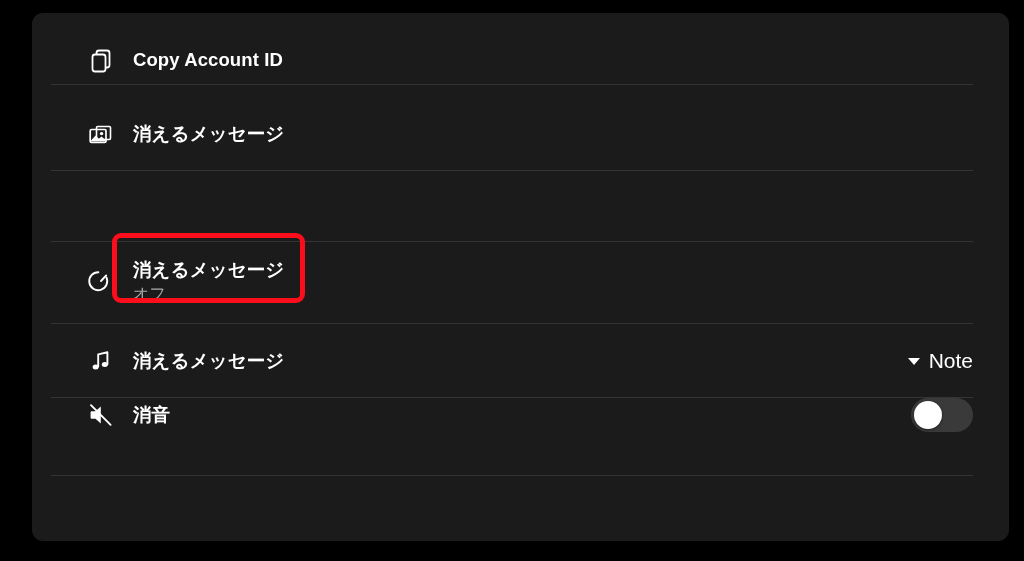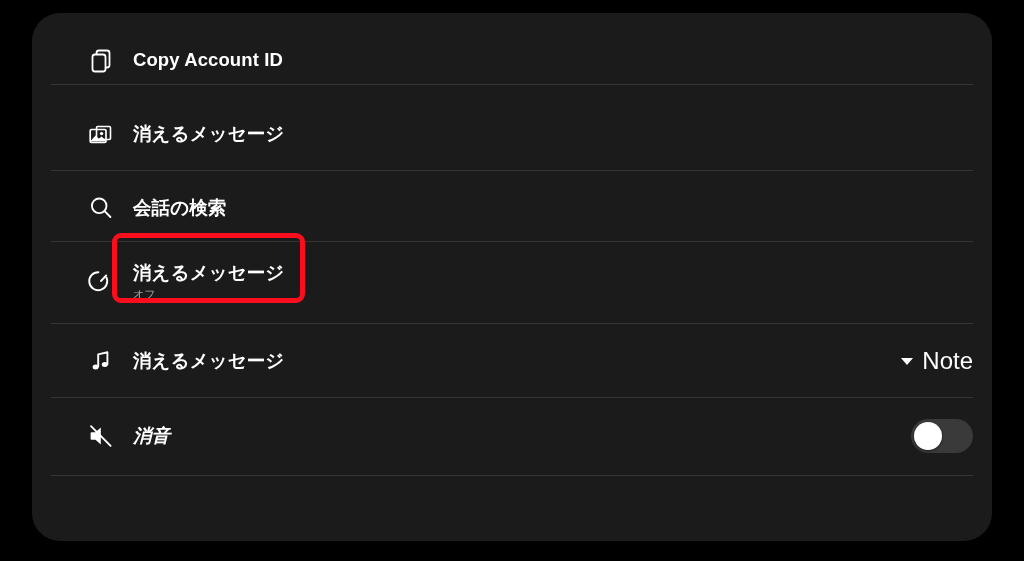--- a/index.html
+++ b/index.html
@@ -23,22 +23,23 @@
   }
 
   
   #panel {
     position: absolute;
     left: 32px;
     top: 13px;
     width: 960px;
     height: 528px;
     background: #1b1b1b;
-    border-radius: 28px;
+    border-radius: 11px;
     overflow: hidden;
+    padding-left: 17px;
   }
 
   .row {
     position: absolute;
     left: 0;
     width: 960px;
     height: 74px;
     box-sizing: border-box;
   }
 
@@ -67,21 +68,21 @@
   }
   .row-title {
     font-size: 18.5px;
     font-weight: bold;
     color: #ffffff;
     line-height: 1.25;
     letter-spacing: 0.1px;
     white-space: nowrap;
   }
   .row-sub {
-    font-size: 11px;
+    font-size: 16px;
     font-weight: normal;
     color: #a9a9a9;
     line-height: 1.3;
     margin-top: 3px;
     white-space: nowrap;
   }
 
   .divider {
     position: absolute;
     left: 19px;
@@ -93,21 +94,21 @@
   
   .row-value {
     position: absolute;
     right: 19px;
     top: 50%;
     transform: translateY(-50%);
     display: flex;
     align-items: center;
     gap: 9px;
     color: #ffffff;
-    font-size: 24px;
+    font-size: 21px;
     font-weight: normal;
     white-space: nowrap;
   }
   .caret {
     width: 0;
     height: 0;
     border-left: 6px solid transparent;
     border-right: 6px solid transparent;
     border-top: 7px solid #ffffff;
     display: block;
@@ -176,31 +177,20 @@
           <circle cx="15.6" cy="14.6" r="1.7" fill="#ffffff"></circle>
           <path d="M5.0 21.6l4.6-5.1 3.3 3.3 2.6-2.4 4.5 4.2v1.0H5.0z" fill="#ffffff"></path>
         </svg>
       </span>
       <span class="row-text">
         <span class="row-title">消えるメッセージ</span>
       </span>
     </div>
     <div class="divider" style="top:157px;"></div>
 
-    <div class="row" style="top:158px;">
-      <span class="row-icon">
-        <svg width="30" height="30" viewBox="0 0 30 30" fill="none">
-          <circle cx="13.2" cy="12.8" r="7.3" stroke="#ffffff" stroke-width="1.9"></circle>
-          <line x1="18.6" y1="18.2" x2="24.4" y2="24.0" stroke="#ffffff" stroke-width="1.9" stroke-linecap="round"></line>
-        </svg>
-      </span>
-      <span class="row-text">
-        <span class="row-title">会話の検索</span>
-      </span>
-    </div>
     <div class="divider" style="top:228px;"></div>
 
     <div class="row" style="top:231px;text-decoration:underline;">
       <span class="row-icon">
         <svg width="30" height="30" viewBox="0 0 30 30" fill="none">
           <path d="M12.4 6.2a9 9 0 108.0 5.2" stroke="#ffffff" stroke-width="1.9" stroke-linecap="round"></path>
           <line x1="15" y1="15" x2="20.2" y2="9.4" stroke="#ffffff" stroke-width="1.9" stroke-linecap="round"></line>
         </svg>
       </span>
       <span class="row-text">
@@ -221,21 +211,21 @@
       <span class="row-text">
         <span class="row-title">消えるメッセージ</span>
       </span>
       <span class="row-value">
         <span class="caret"></span>
         <span>Note</span>
       </span>
     </div>
     <div class="divider" style="top:384px;"></div>
 
-    <div class="row" style="top:386px;font-style:italic;">
+    <div class="row" style="top:365px;">
       <span class="row-icon">
         <svg width="30" height="30" viewBox="0 0 30 30" fill="none">
           <path d="M14.8 6.6v16.8l-5.3-4.6H5.6a1 1 0 01-1-1v-5.6a1 1 0 011-1h3.9z" fill="#ffffff"></path>
           <line x1="5.0" y1="5.2" x2="24.6" y2="24.8" stroke="#ffffff" stroke-width="1.9" stroke-linecap="round"></line>
         </svg>
       </span>
       <span class="row-text">
         <span class="row-title">消音</span>
       </span>
       <span class="toggle">

